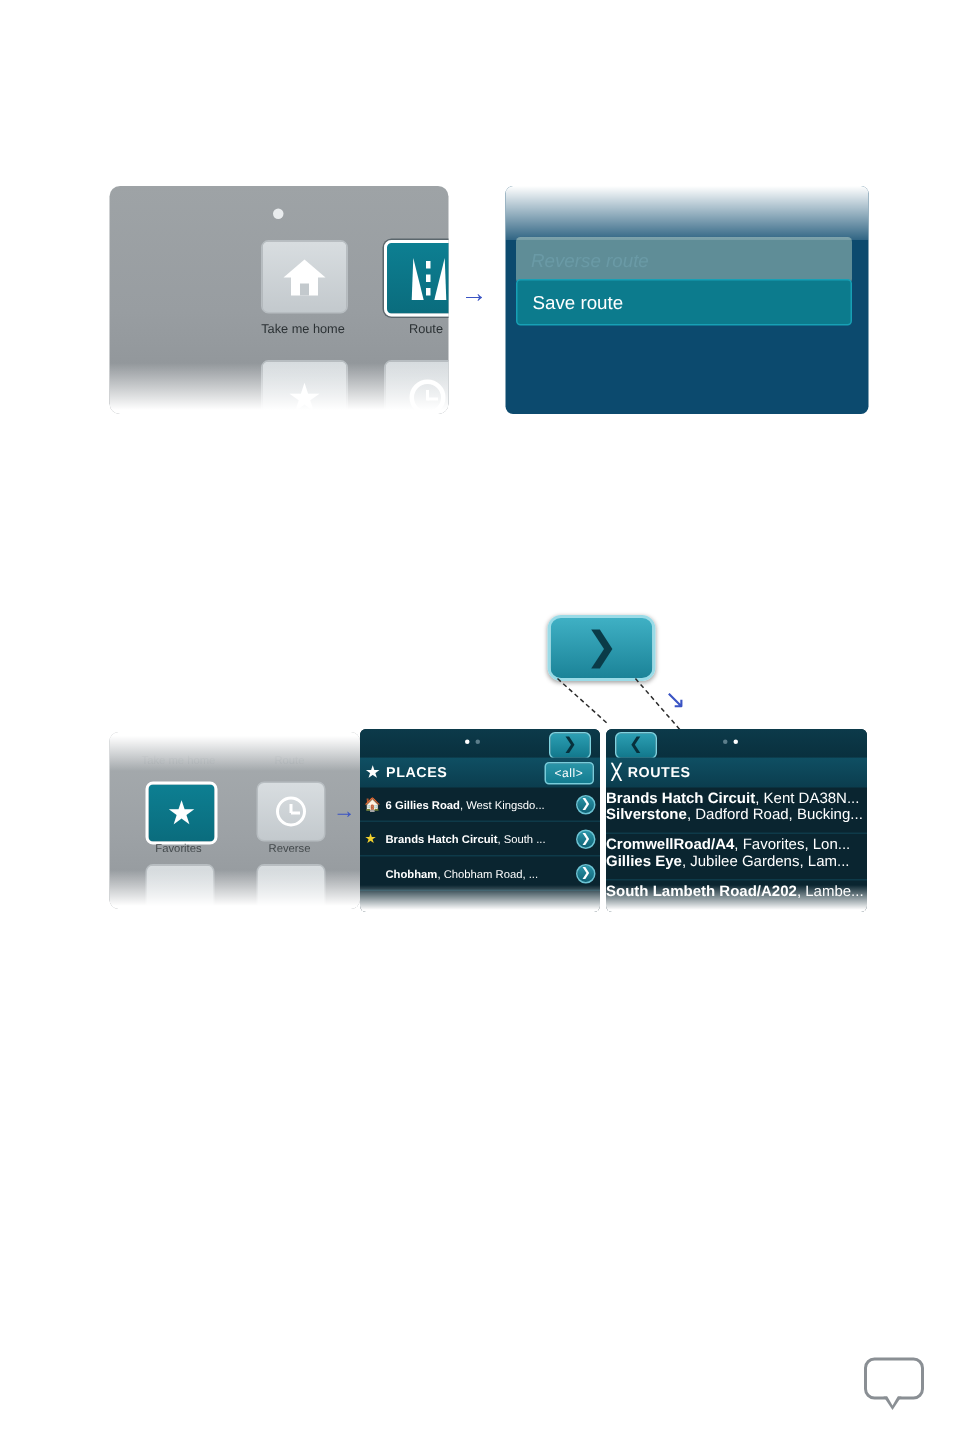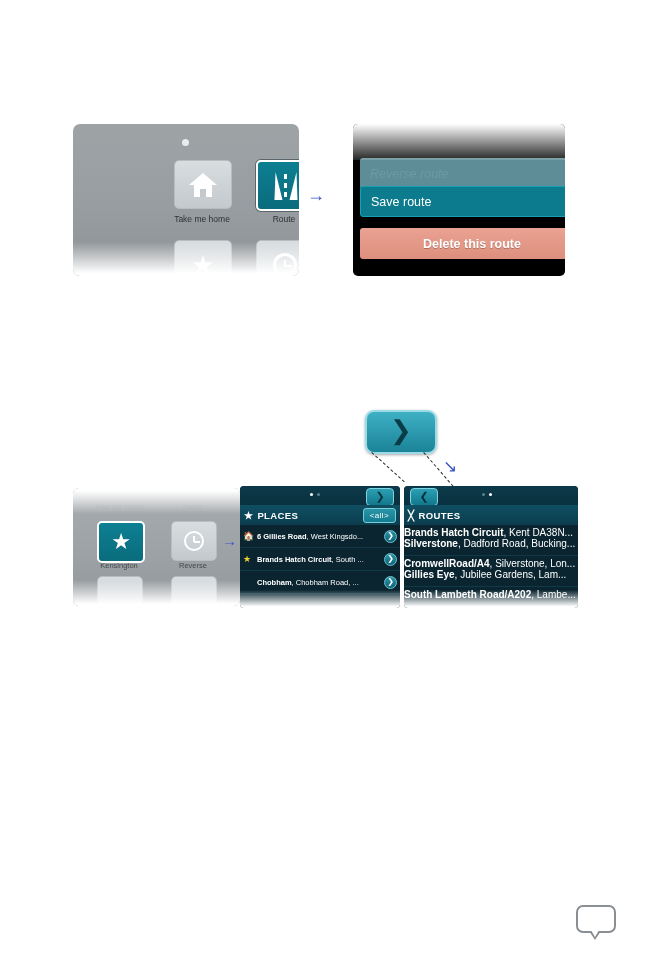--- a/index.html
+++ b/index.html
@@ -163,25 +163,25 @@
     left: 0;
     bottom: 0;
     width: 100%;
     height: 34px;
     background: linear-gradient(to bottom, rgba(255,255,255,0) 0%, #ffffff 92%);
     pointer-events: none;
   }
 
   
   #fig1-menu {
-    left: 353px;
+    left: 337px;
     top: 124px;
-    width: 212px;
+    width: 242px;
     height: 152px;
-    background: #000000;
+    background: #0c4a6e;
     border-radius: 5px;
   }
   #fig1-menu .fade-top {
     position: absolute;
     left: 0; top: 0;
     width: 100%; height: 36px;
     background: linear-gradient(to bottom, #ffffff 0%, rgba(255,255,255,0.15) 100%);
     pointer-events: none;
   }
   .menu-row {
@@ -482,39 +482,38 @@
   </div>
 
   <div class="fade-bottom"></div>
 </div>
 
 <div class="arrow-right" style="left:307px; top:186px;">→</div>
 
 <div class="panel" id="fig1-menu">
   <div class="menu-row disabled" style="top:34px;">Reverse route</div>
   <div class="menu-row active" style="top:62px;">Save route</div>
-  <div class="menu-row danger" style="top:104px;">Delete this route</div>
   <div class="fade-top"></div>
 </div>
 
 <div id="callout">❯</div>
 
 <div class="leader" style="left:372px; top:452px; width:44px; transform: rotate(42deg);"></div>
 <div class="leader" style="left:424px; top:452px; width:45px; transform: rotate(49deg);"></div>
 
 <div class="arrow-diag" style="left:443px; top:458px;">↘</div>
 
 <div class="panel" id="fig2-device">
   <div class="tile-sm-label" style="left:11px; top:14px; color:#9aa0a4;">Take me home</div>
   <div class="tile-sm-label" style="left:85px; top:14px; color:#9aa0a4;">Route</div>
 
   <div class="tile-sm sel" style="left:24px; top:33px;">
     <div class="ic-star" style="font-size:22px;">★</div>
   </div>
-  <div class="tile-sm-label" style="left:11px; top:73px;">Kensington</div>
+  <div class="tile-sm-label" style="left:11px; top:73px;">Favorites</div>
 
   <div class="tile-sm" style="left:98px; top:33px;">
     <div class="ic-clock" style="width:20px;height:20px;border-width:2.5px;">
         <div class="h" style="left:7px;top:3px;height:6px;"></div>
         <div class="m" style="left:8px;top:8px;width:6px;"></div>
       </div>
   </div>
   <div class="tile-sm-label" style="left:85px; top:73px;">Reverse</div>
 
   <div class="tile-sm" style="left:24px; top:88px;"></div>
@@ -573,21 +572,21 @@
     <span class="star">╳</span>
     <span>ROUTES</span>
   </div>
 
   <div class="lp-row2">
     <div><b>Brands Hatch Circuit</b><span>, Kent DA38N...</span></div>
     <div><b>Silverstone</b><span>, Dadford Road, Bucking...</span></div>
   </div>
 
   <div class="lp-row2">
-    <div><b>CromwellRoad/A4</b><span>, Silverstone, Lon...</span></div>
+    <div><b>CromwellRoad/A4</b><span>, Favorites, Lon...</span></div>
     <div><b>Gillies Eye</b><span>, Jubilee Gardens, Lam...</span></div>
   </div>
 
   <div class="lp-row2">
     <div><b>South Lambeth Road/A202</b><span>, Lambe...</span></div>
   </div>
 
   <div class="fade-bottom-panel"></div>
 </div>
 

